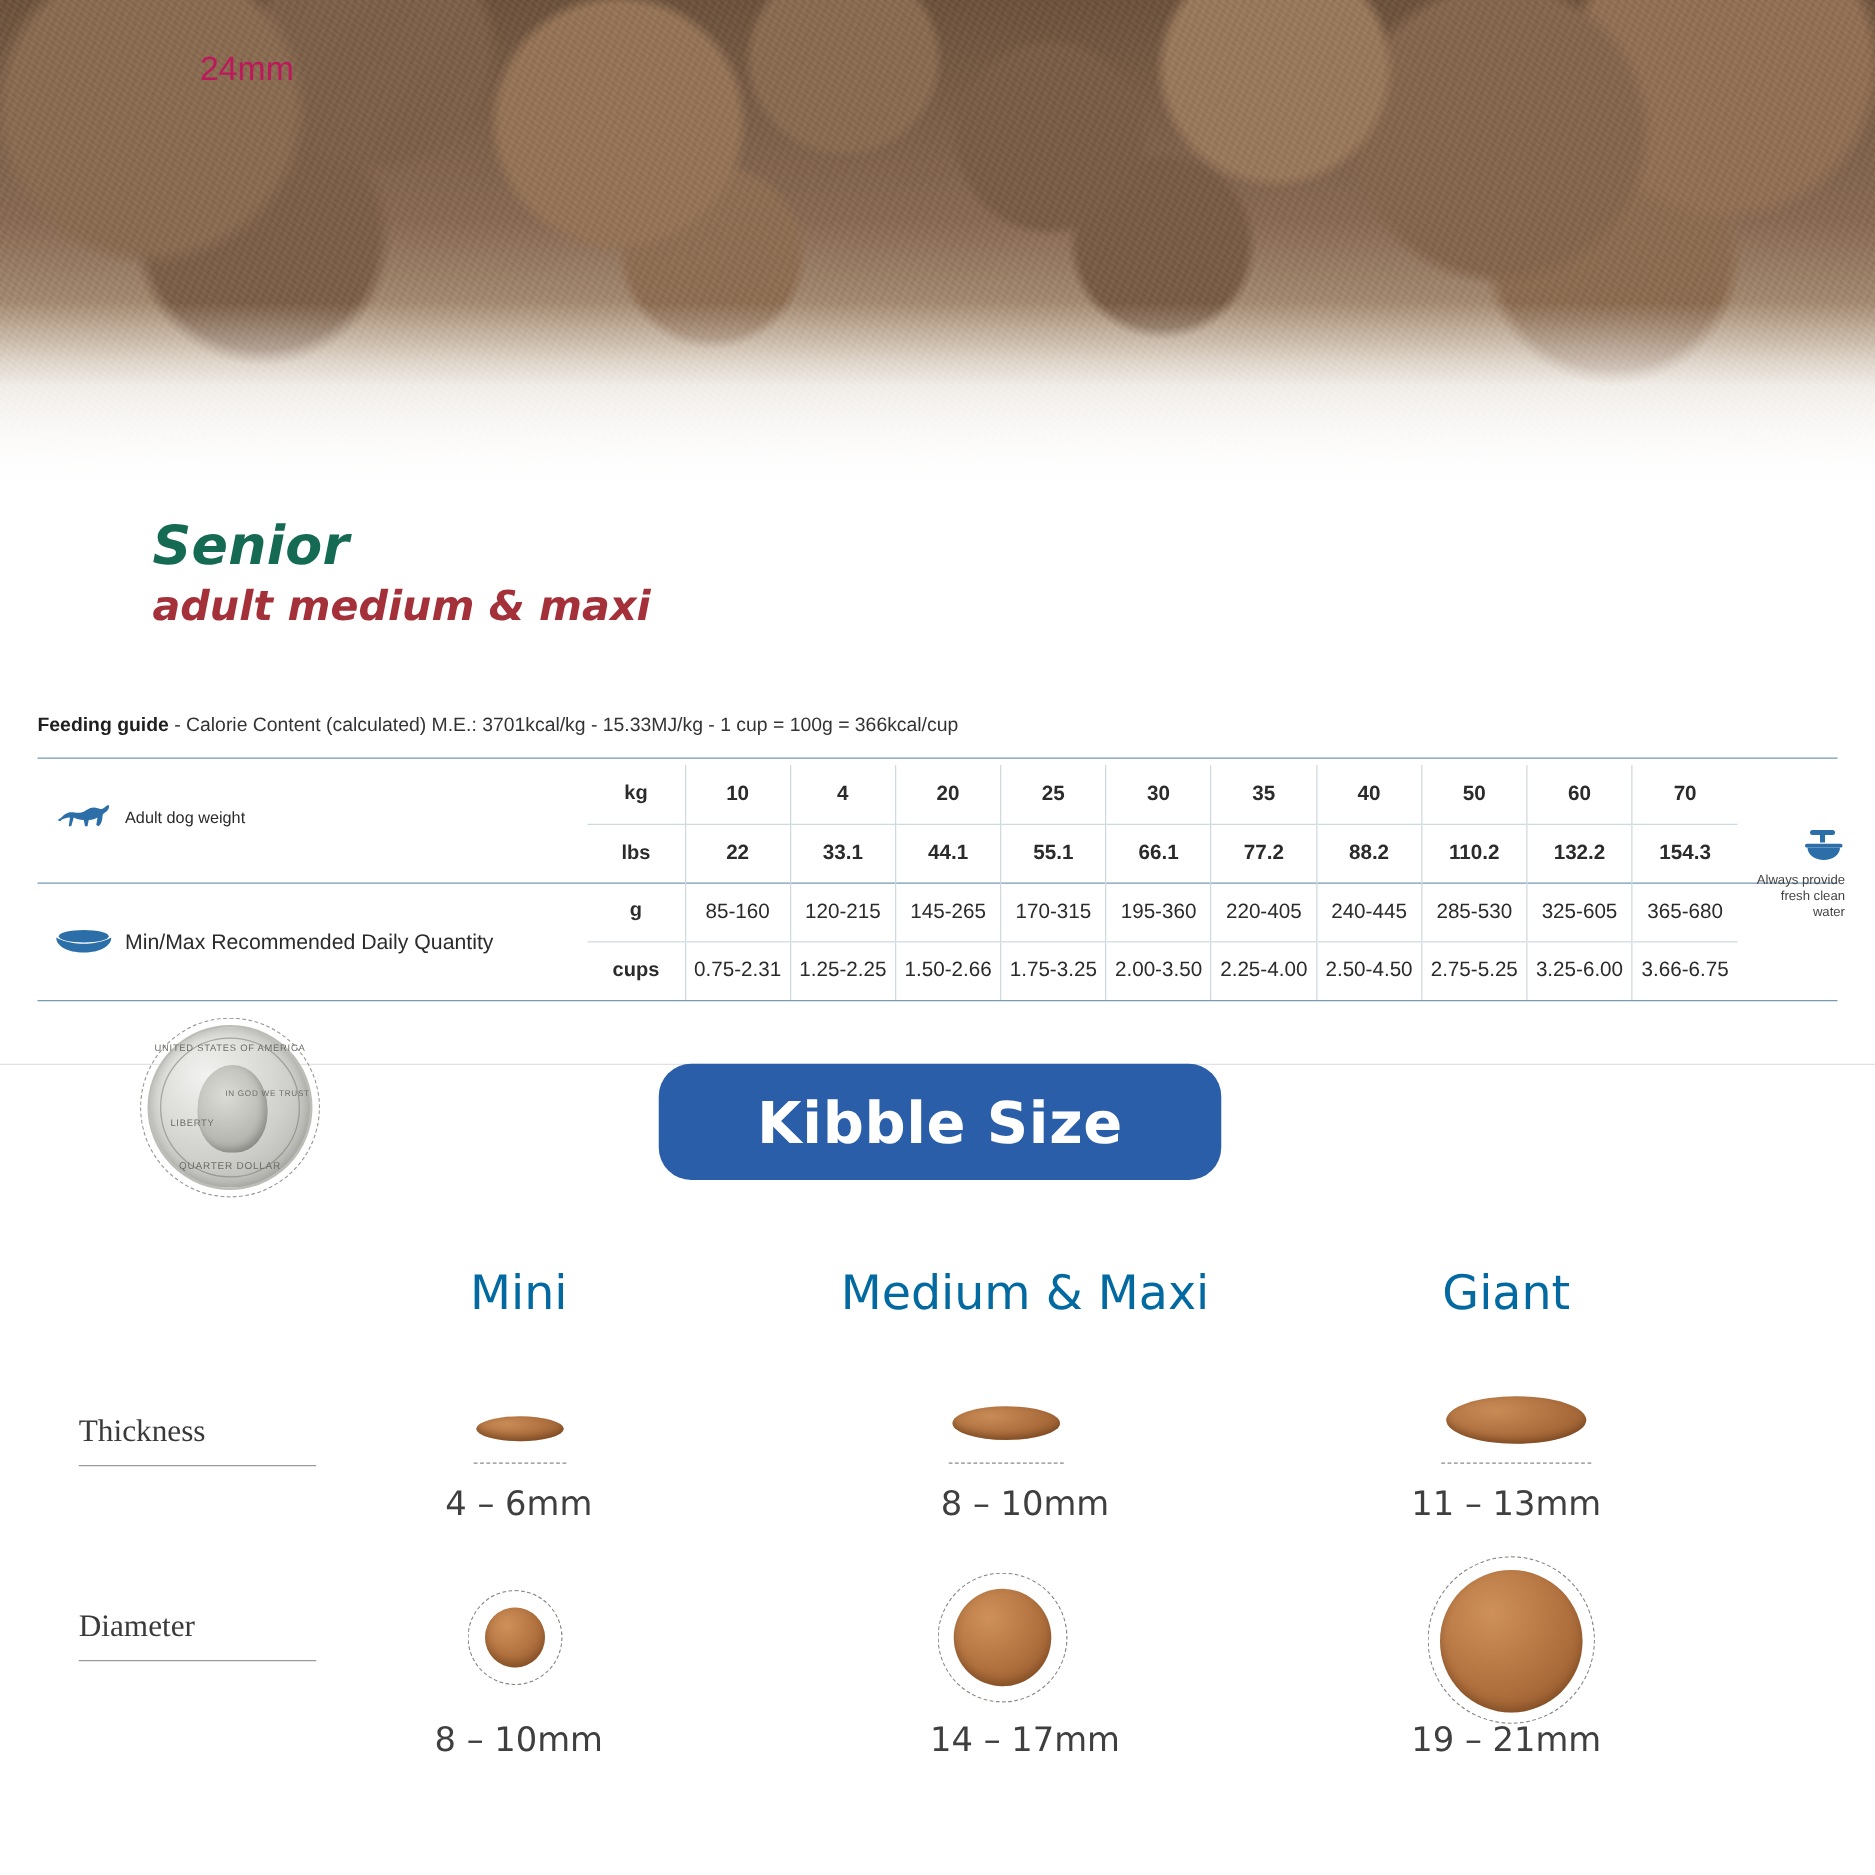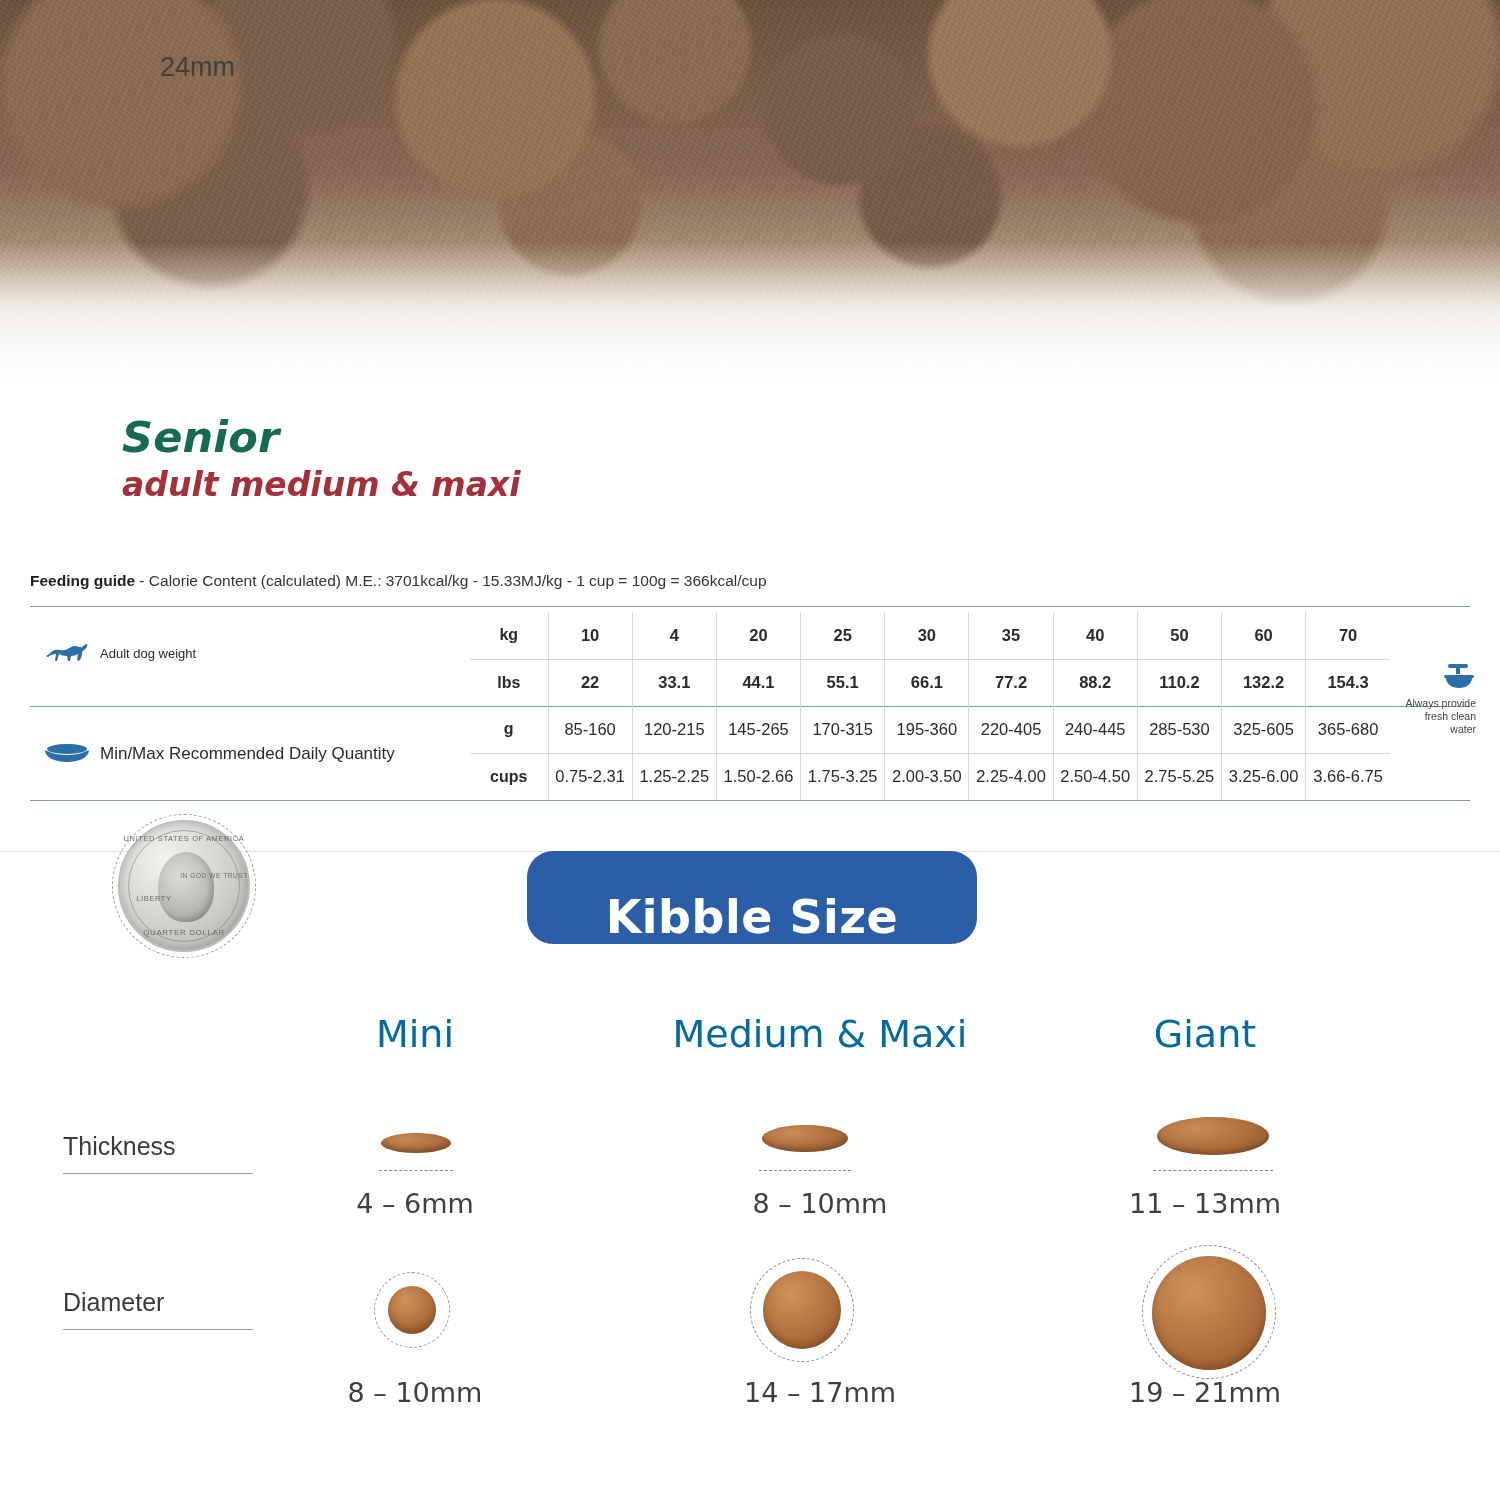--- a/index.html
+++ b/index.html
@@ -127,46 +127,46 @@
   .coin-txt-bot { bottom: 13px; font-size: 8px; }
   .coin-liberty { top: 72px; left: -30px; font-size: 7.5px; }
   .coin-trust { top: 50px; left: 30px; font-size: 6.5px; line-height: 1.1; }
   .coin-head {
     position: absolute; left: 38px; top: 30px; width: 56px; height: 70px;
     border-radius: 50% 50% 45% 45%;
     background: radial-gradient(circle at 40% 35%, #dcdcd7 0%, #b4b4af 70%, #9d9d98 100%);
     box-shadow: inset -3px -3px 6px rgba(0,0,0,.2);
   }
   .coin-size {
-    position: absolute; left: 160px; top: 52px; font-size: 27px; color: #404040;
+    position: absolute; left: 160px; top: 40px; font-size: 27px; color: #be185d;
   }
 
   .kibble-banner {
     position: absolute; left: 527px; top: 851px; width: 450px; height: 93px;
     background: #2b5ea8; border-radius: 26px;
-    display: flex; align-items: flex-end; justify-content: center;
+    display: flex; align-items: center; justify-content: center;
   }
   .kibble-banner span {
     color: #fff; font-size: 46px; font-weight: 700;
     font-family: "DejaVu Sans", sans-serif; letter-spacing: .5px;
   }
   .band-line { position: absolute; left: 0; top: 851px; width: 1500px; height: 1px; background: #e2e2e2; }
 
   
   .col-head {
     position: absolute; font-size: 38px; color: #0369a1;
     font-family: "DejaVu Sans", sans-serif; text-align: center;
   }
   .col-mini { left: 300px; top: 1012px; width: 230px; }
   .col-med  { left: 620px; top: 1012px; width: 400px; }
   .col-giant{ left: 1080px; top: 1012px; width: 250px; }
 
   .row-label {
     position: absolute; font-size: 25px; color: #3a3a3a;
-    font-family: Liberation Sans, sans-serif;
+    font-family: Liberation Serif, serif;
     padding-bottom: 12px; border-bottom: 1.5px solid #9a9a9a; width: 190px;
   }
   .label-thickness { left: 63px; top: 1132px; }
   .label-diameter  { left: 63px; top: 1288px; }
 
   .meas {
     position: absolute; text-align: center; font-size: 27px; color: #3f3f3f;
     font-family: "DejaVu Sans", sans-serif;
   }
 

